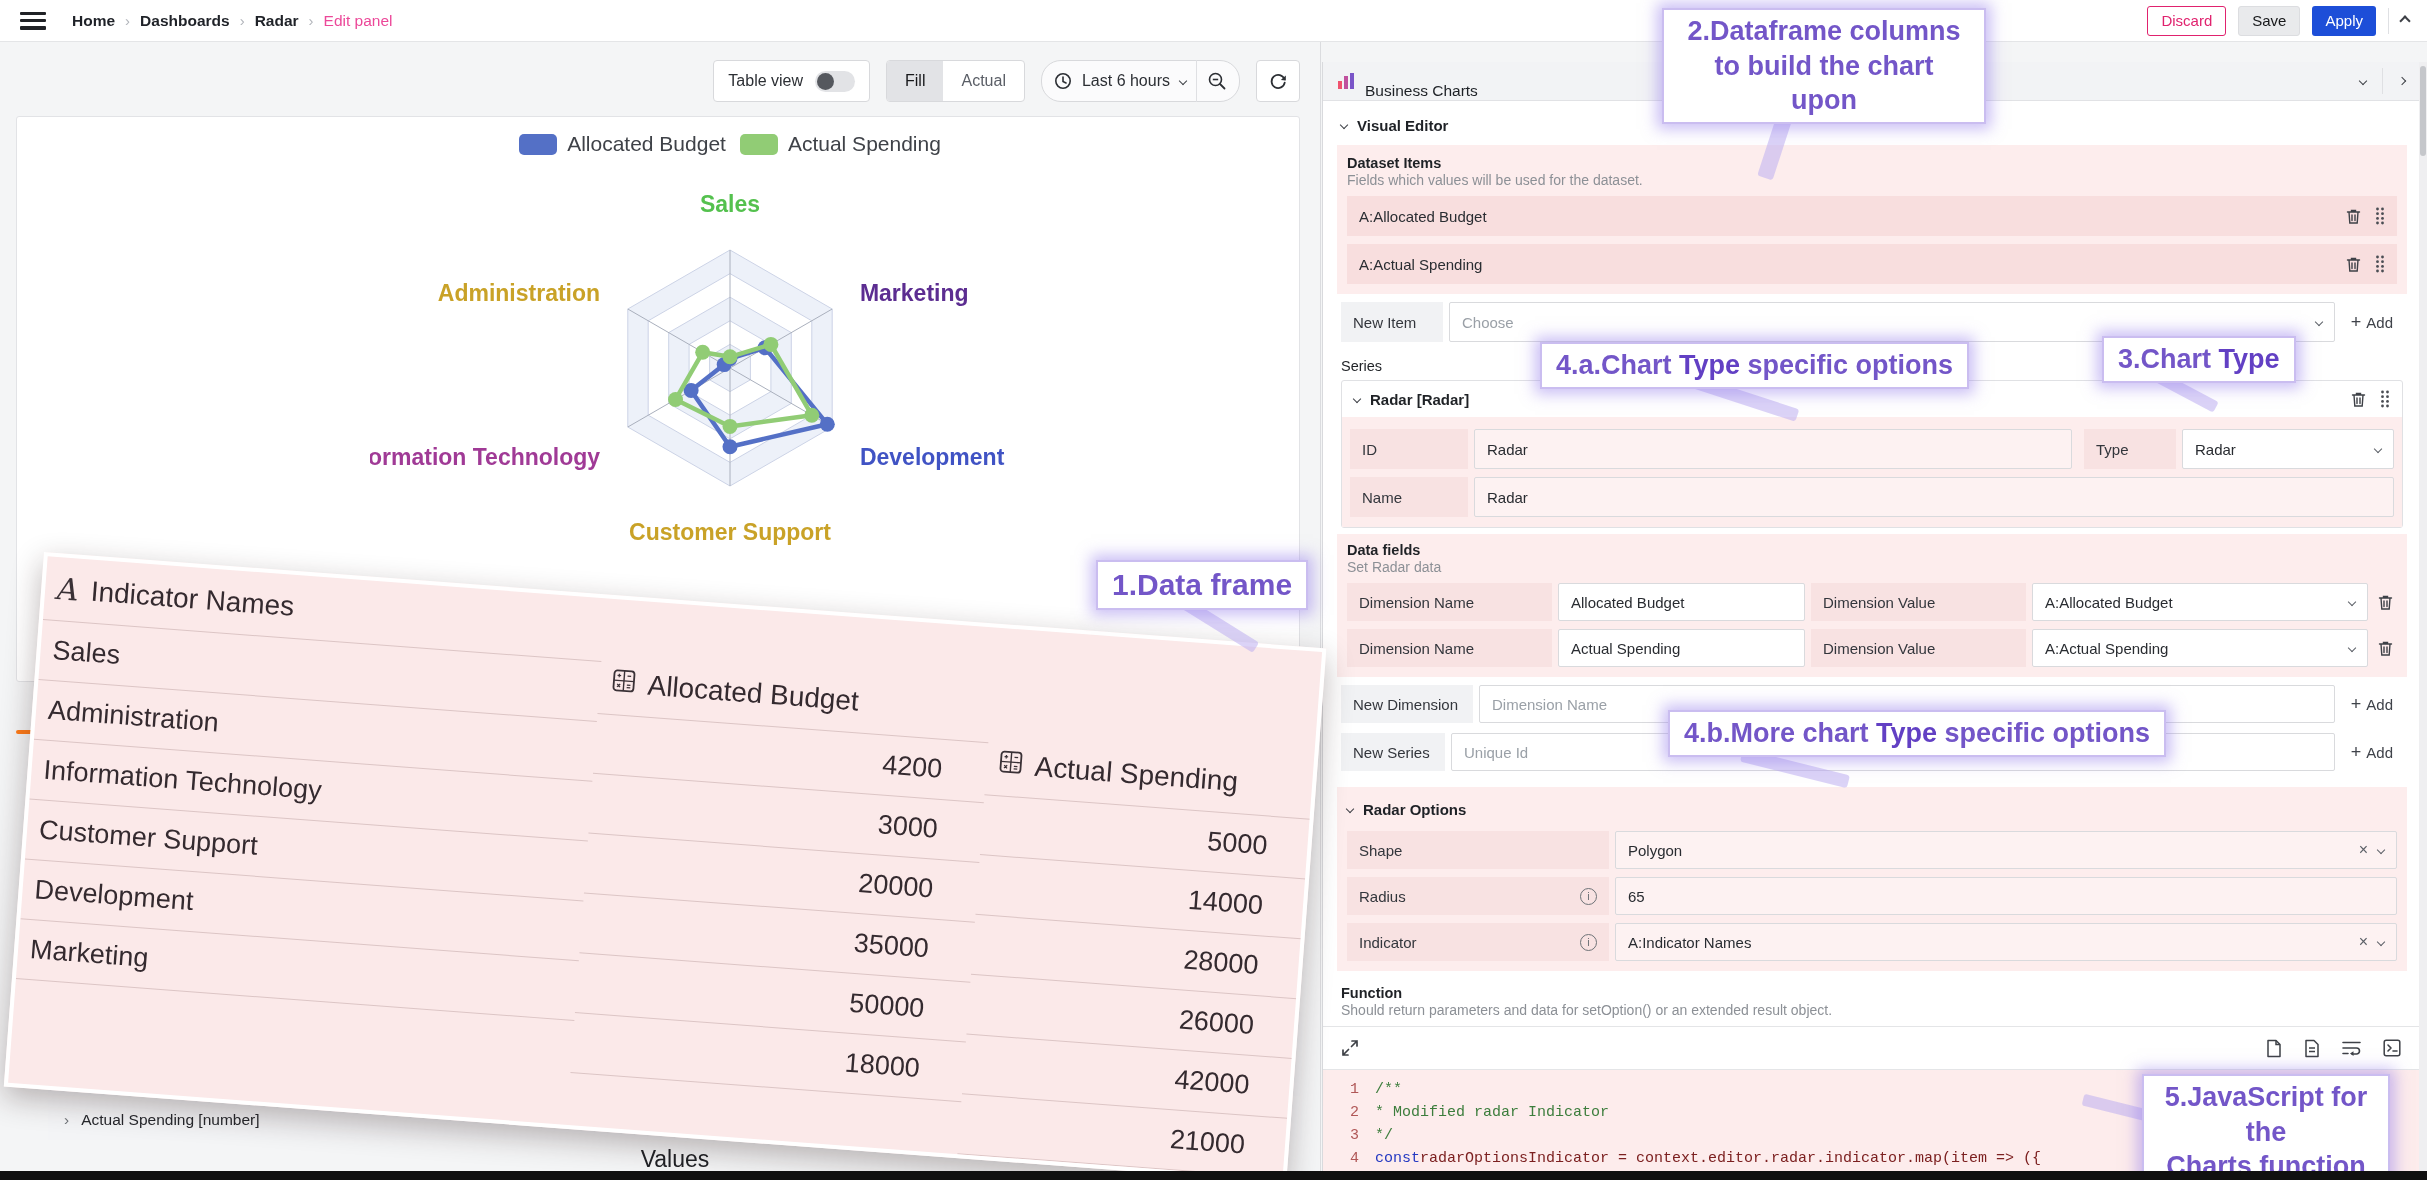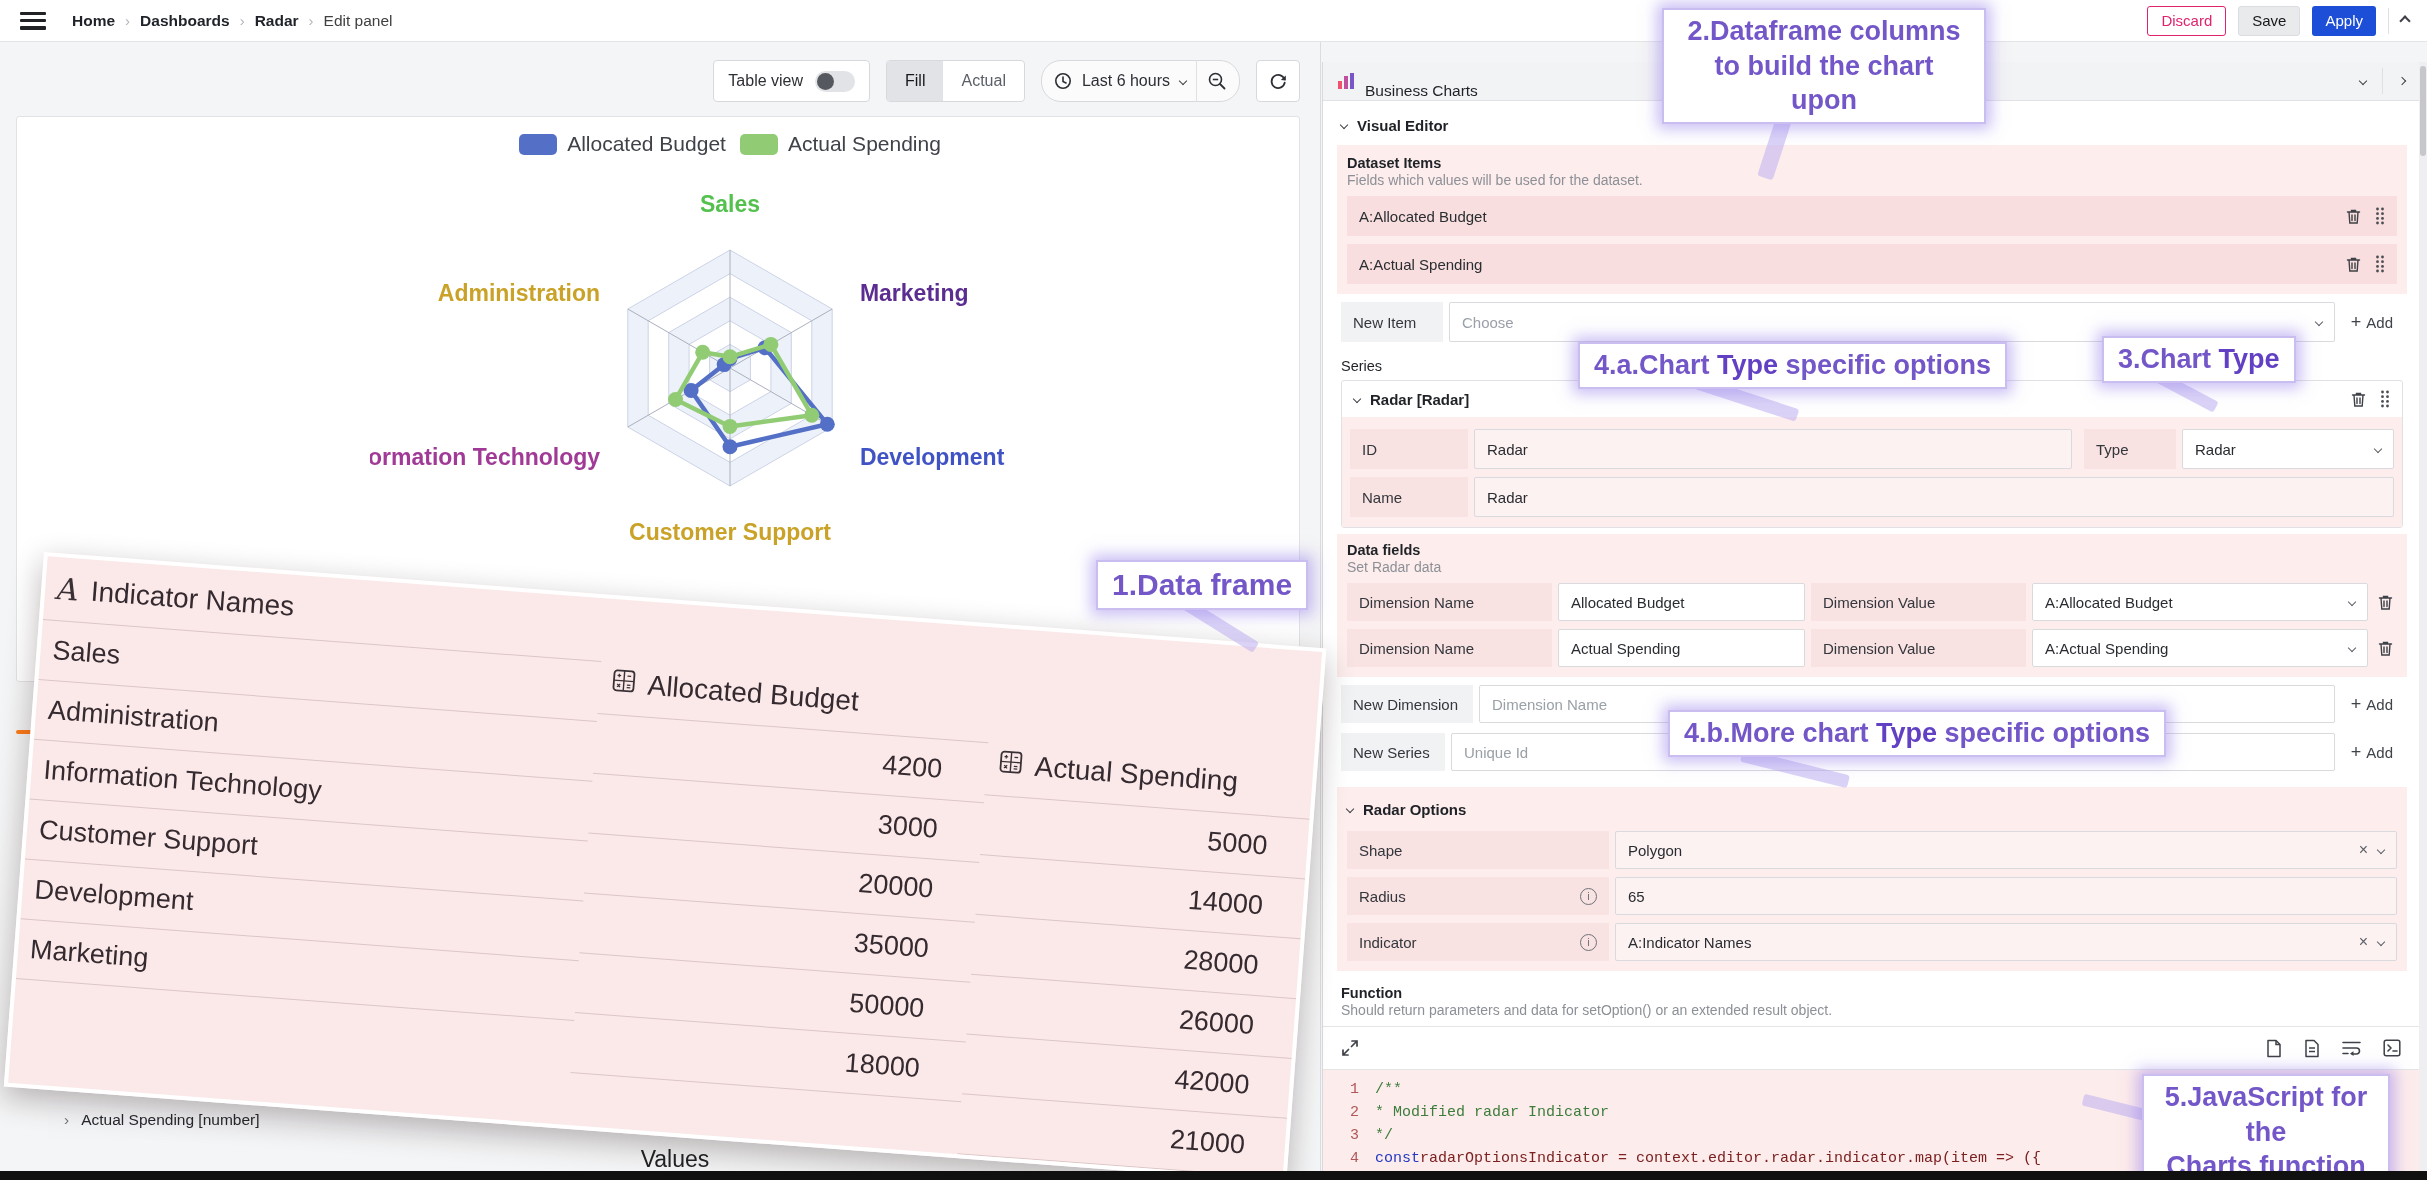--- a/index.html
+++ b/index.html
@@ -6,21 +6,21 @@
   html,body { width:2427px; height:1180px; overflow:hidden; }
   body { font-family:"Liberation Sans", sans-serif; background:#f4f5f6; color:#24262b; position:relative; }
 
   
   .topbar { position:absolute; left:0; top:0; width:2427px; height:42px; background:#ffffff;
             border-bottom:1px solid #e4e5e7; display:flex; align-items:center; z-index:5; }
   .burger { width:26px; height:18px; margin-left:20px; display:flex; flex-direction:column; justify-content:space-between; cursor:pointer; }
   .burger i { display:block; height:3.2px; background:#202226; border-radius:1px; }
   .crumbs { display:flex; align-items:center; gap:10px; margin-left:26px; font-size:15.5px; font-weight:bold; color:#1f2228; }
   .crumbs .sep { color:#b2b5bb; font-weight:normal; font-size:15px; }
-  .crumbs .current { color:#404040; font-weight:normal; }
+  .crumbs .current { color:#ec4899; font-weight:normal; }
   .topbar-right { margin-left:auto; display:flex; align-items:center; gap:12px; padding-right:18px; }
   .btn { height:30px; display:flex; align-items:center; padding:0 13px; border-radius:3px; font-size:15px; cursor:pointer; }
   .btn-discard { border:1px solid #e0226e; color:#e0226e; background:#fff; }
   .btn-save { background:#e9eaec; border:1px solid #dcdde0; color:#17181a; }
   .btn-apply { background:#1d4ed8; color:#fff; }
   .vdiv { width:1px; height:26px; background:#dfe0e3; }
   .chev { display:inline-block; width:8px; height:8px; border-right:2px solid currentColor; border-bottom:2px solid currentColor; transform:rotate(45deg); }
   .chev.up { transform:rotate(-135deg); }
   .chev.right { transform:rotate(-45deg); }
   .chev.sm { width:6px; height:6px; border-width:1.6px; }
@@ -593,21 +593,21 @@
   <div>2.Dataframe columns</div>
   <div>to build the chart upon</div>
 </div>
 
 <div class="beam" style="left:2150px; top:385px; width:70px; height:12px; transform:rotate(28deg);"></div>
 <div class="callout" style="left:2102px; top:336px;">
   <span>3.Chart </span><span class="bold">Type</span><span></span>
 </div>
 
 <div class="beam" style="left:1690px; top:392px; width:110px; height:13px; transform:rotate(18deg);"></div>
-<div class="callout" style="left:1578px; top:342px;">
+<div class="callout" style="left:1540px; top:342px;">
   <span>4.a.Chart </span><span class="bold">Type</span><span> specific options</span>
 </div>
 
 <div class="beam" style="left:1740px; top:762px; width:110px; height:13px; transform:rotate(14deg);"></div>
 <div class="callout" style="left:1668px; top:710px;">
   <span>4.b.More chart </span><span class="bold">Type</span><span> specific options</span>
 </div>
 
 <div class="beam" style="left:2082px; top:1102px; width:70px; height:12px; transform:rotate(14deg);"></div>
 <div class="callout" style="left:2142px; top:1074px; width:248px;">

